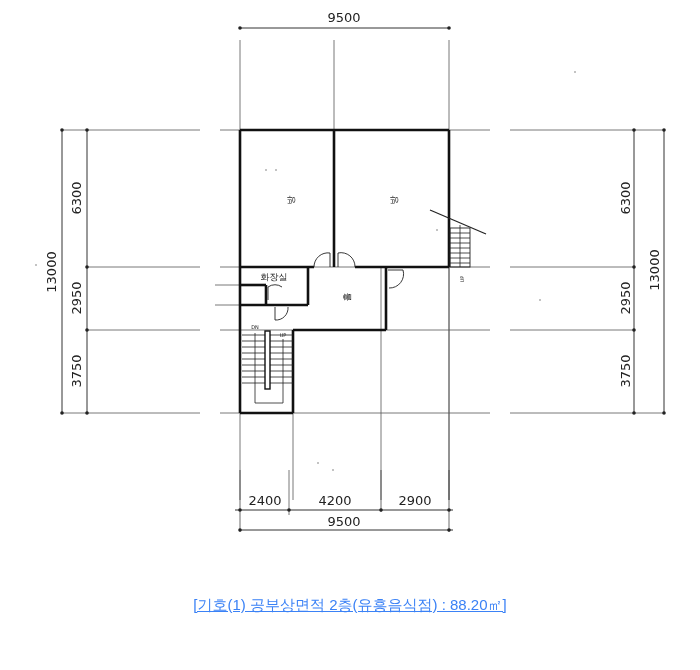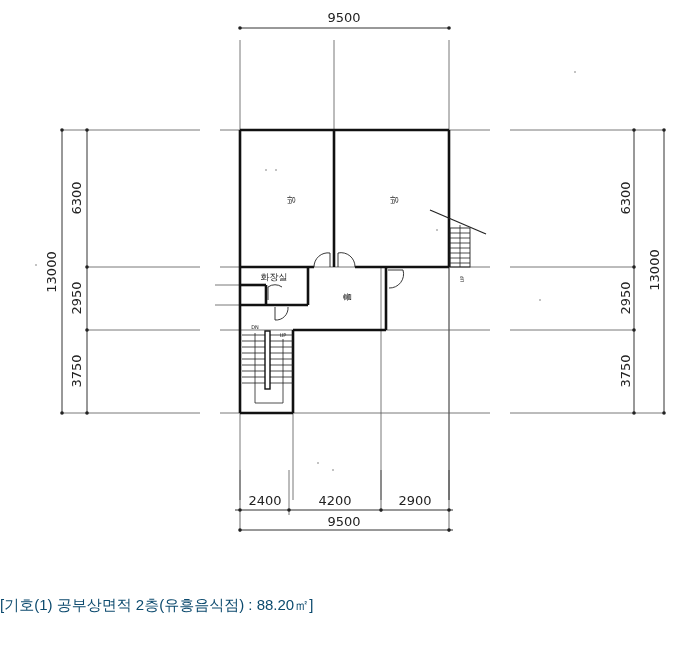--- a/index.html
+++ b/index.html
@@ -1,21 +1,21 @@
 <!DOCTYPE html>
 <html><head>
 <meta charset="utf-8">
 <style>
   html, body { margin: 0; padding: 0; background: #ffffff; }
   body { width: 700px; height: 670px; position: relative; overflow: hidden; font-family: "DejaVu Sans", sans-serif; }
   svg { position: absolute; left: 0; top: 0; }
   .dimtxt { font-family: "DejaVu Sans", sans-serif; font-size: 13px; fill: #222; }
   .roomtxt { font-family: "DejaVu Sans", sans-serif; font-size: 9px; fill: #222; }
   .tiny { font-family: "DejaVu Sans", sans-serif; font-size: 5px; fill: #222; }
-  .caption { position: absolute; left: 0; width: 700px; top: 596px; font-family: "Liberation Sans", sans-serif; font-size: 15px; color: #0c4a6e; }
+  .caption { position: absolute; left: 0; width: 700px; top: 596px; text-align: center; font-family: "Liberation Sans", sans-serif; font-size: 15px; color: #3b82f6; text-decoration: underline; }
 </style>
 </head>
 <body>
 
 <svg width="700" height="670" viewBox="0 0 700 670">
 
   <g stroke="#555" stroke-width="0.8" fill="none">
 
     <line x1="240" y1="40" x2="240" y2="500"></line>
     <line x1="334" y1="40" x2="334" y2="130"></line>

